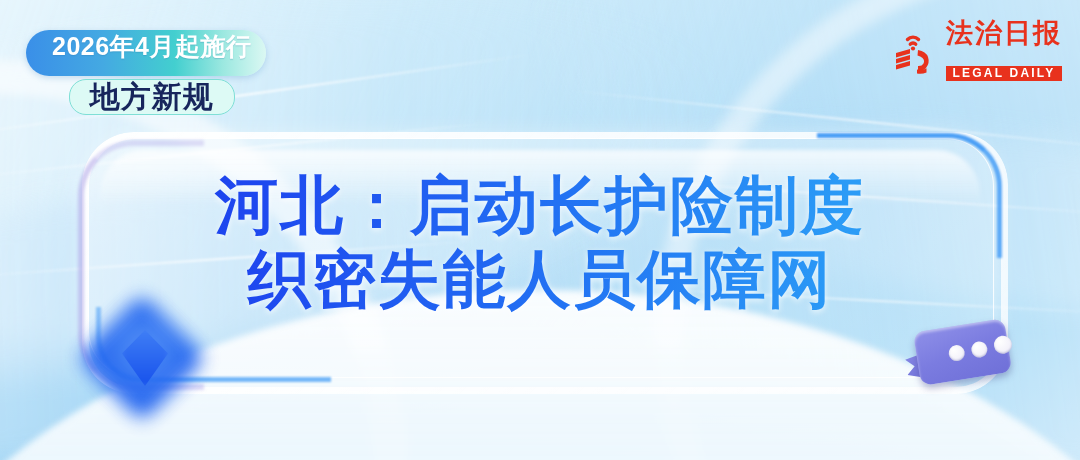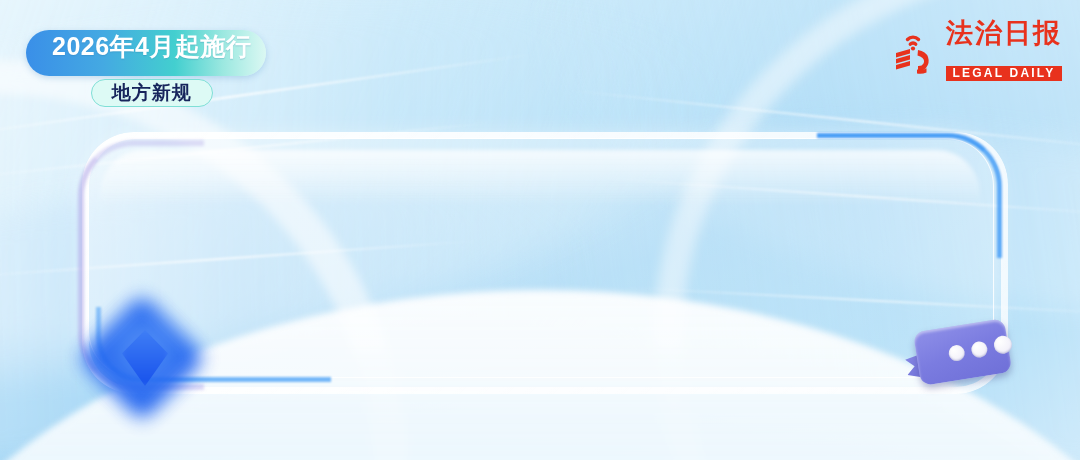--- a/index.html
+++ b/index.html
@@ -212,21 +212,21 @@
   .pill-capsule {
     display:flex; align-items:center; justify-content:center;
     height:34px;
     padding: 0 20px;
     border-radius: 17px;
     background: #ddfaf5;
     border: 1.5px solid #7fdfd6;
   }
   .pill-capsule-text {
     color:#17255c;
-    font-size: 19px;
+    font-size: 30px;
     font-weight: 700;
     letter-spacing: 1px;
     white-space: nowrap;
   }
 
   
   .logo {
     position:absolute;
     right: 18px; top: 20px;
     display:flex; align-items:center; gap:6px;
@@ -343,14 +343,18 @@
         <path d="M28 24 q8 1.5 10 7 q2 6 -2 11 q-3 3.5 -8 3 l0 -5 q4 .3 5.5 -2.5 q1.5 -3 -1 -5.5 q-2 -2 -5 -2.5 Z" fill="#e8321d"></path>
         <path d="M27 43.5 q6 1 9.5 -1.2 l0 4.2 q-4.5 2 -9.5 1 Z" fill="#e8321d"></path>
       </svg>
     </span>
     <span class="logo-text">
       <span class="logo-cn">法治日报</span>
       <span class="logo-en">LEGAL  DAILY</span>
     </span>
   </div>
 
+  <div class="headline">
+    <div class="headline-line">河北：启动长护险制度</div>
+    <div class="headline-line">织密失能人员保障网</div>
+  </div>
 
 </div>
 
 </body></html>

